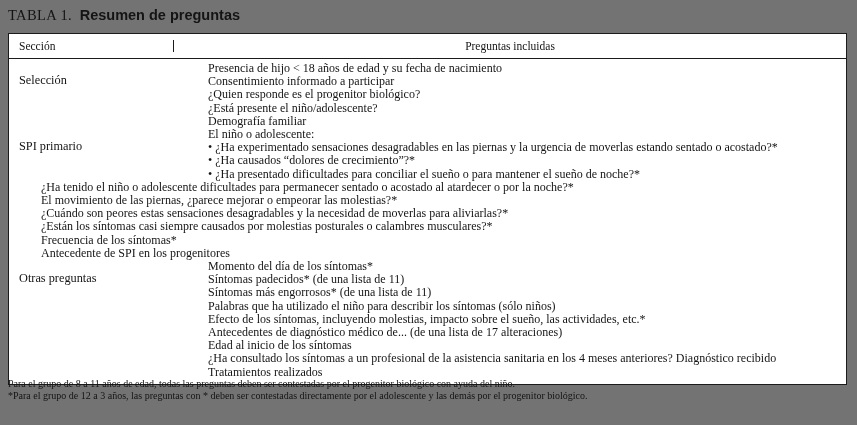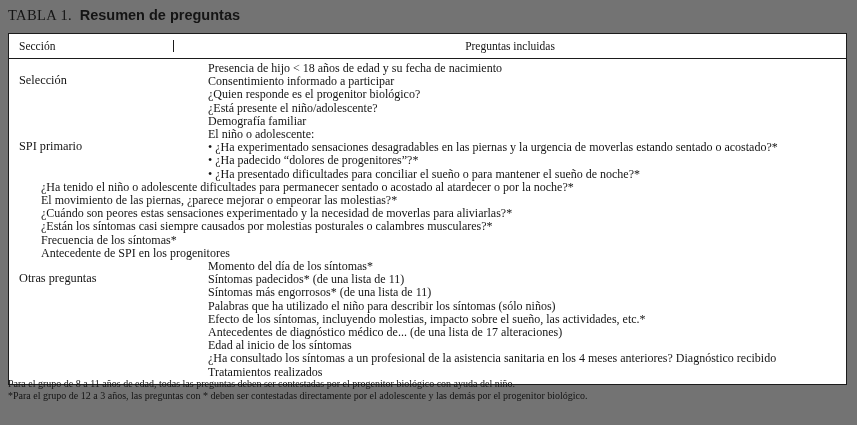--- a/index.html
+++ b/index.html
@@ -111,29 +111,29 @@
             <div class="iline">¿Quien responde es el progenitor biológico?</div>
             <div class="iline">¿Está presente el niño/adolescente?</div>
             <div class="iline">Demografía familiar</div>
           </div>
         </div>
         <div class="srow">
           <div class="slabel">SPI primario</div>
           <div class="sitems">
             <div class="iline">El niño o adolescente:</div>
             <div class="iline">• ¿Ha experimentado sensaciones desagradables en las piernas y la urgencia de moverlas estando sentado o acostado?*</div>
-            <div class="iline">• ¿Ha padecido “dolores de progenitores”?*</div>
+            <div class="iline">• ¿Ha causados “dolores de crecimiento”?*</div>
             <div class="iline">• ¿Ha presentado dificultades para conciliar el sueño o para mantener el sueño de noche?*</div>
           </div>
         </div>
         <div class="srow">
           <div class="sitems">
             <div class="iline">¿Ha tenido el niño o adolescente dificultades para permanecer sentado o acostado al atardecer o por la noche?*</div>
             <div class="iline">El movimiento de las piernas, ¿parece mejorar o empeorar las molestias?*</div>
-            <div class="iline">¿Cuándo son peores estas sensaciones experimentado y la necesidad de moverlas para aliviarlas?*</div>
+            <div class="iline">¿Cuándo son peores estas sensaciones desagradables y la necesidad de moverlas para aliviarlas?*</div>
             <div class="iline">¿Están los síntomas casi siempre causados por molestias posturales o calambres musculares?*</div>
             <div class="iline">Frecuencia de los síntomas*</div>
             <div class="iline">Antecedente de SPI en los progenitores</div>
           </div>
         </div>
         <div class="srow">
           <div class="slabel">Otras preguntas</div>
           <div class="sitems">
             <div class="iline">Momento del día de los síntomas*</div>
             <div class="iline">Síntomas padecidos* (de una lista de 11)</div>

